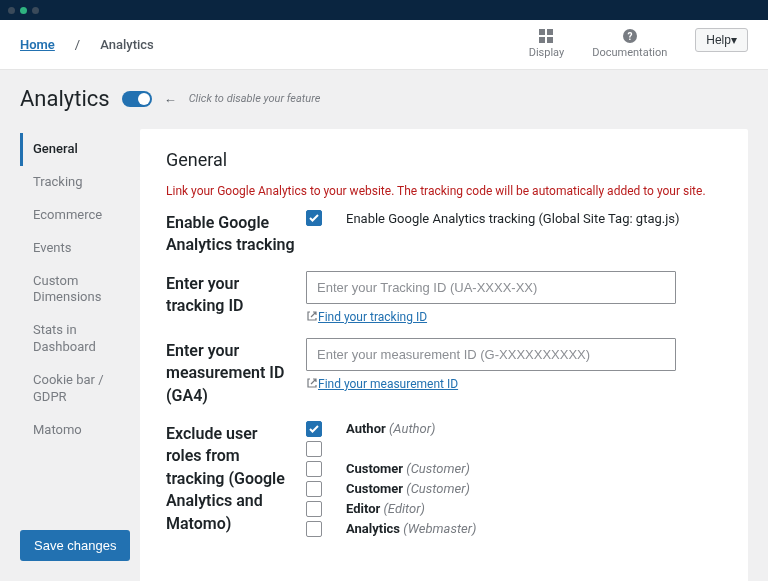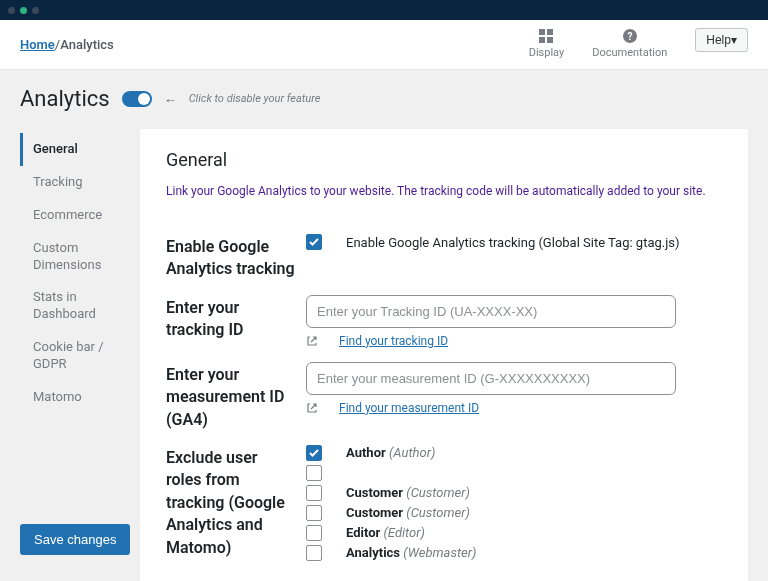--- a/index.html
+++ b/index.html
@@ -1,56 +1,56 @@
 <!DOCTYPE html>
 <html><head>
 <meta charset="utf-8">
 <style>
 * { box-sizing: border-box; margin: 0; padding: 0; }
 body { font-family: -apple-system, BlinkMacSystemFont, "Segoe UI", Roboto, sans-serif; background: #f0f0f1; font-size: 13px; color: #1d2327; }
 .titlebar { height: 20px; background: #0a2540; display: flex; align-items: center; padding: 0 8px; gap: 5px; }
 .tb-dot { width: 7px; height: 7px; border-radius: 50%; background: #3a4a5a; }
 .tb-dot.g { background: #2fb380; }
 .header { background: #fff; display: flex; align-items: center; padding: 8px 20px 10px; border-bottom: 1px solid #e5e5e5; position: relative; }
-.breadcrumb { display: flex; gap: 0; font-size: 13px; padding-top: 2px; }
+.breadcrumb { display: flex; gap: 20px; font-size: 13px; padding-top: 2px; }
 .breadcrumb a { color: #2271b1; text-decoration: underline; font-weight: 600; cursor: pointer; }
 .breadcrumb .sep { color: #50575e; }
 .breadcrumb .cur { color: #50575e; font-weight: 500; }
 .header-right { margin-left: auto; display: flex; gap: 28px; align-items: flex-start; }
 .hitem { display: flex; flex-direction: column; align-items: center; gap: 2px; font-size: 11px; color: #787c82; cursor: pointer; }
 .hitem svg { width: 16px; height: 16px; fill: #787c82; }
 .help-btn { border: 1px solid #c3c4c7; background: #f6f7f7; padding: 4px 10px; font-size: 12px; border-radius: 3px; cursor: pointer; display: flex; align-items: center; color: #2c3338; }
 .page { padding: 16px 20px 60px; }
 .page-head { display: flex; align-items: center; gap: 12px; margin-bottom: 18px; }
 .page-title { font-size: 22px; font-weight: 400; color: #1d2327; }
 .toggle { width: 30px; height: 16px; background: #2271b1; border-radius: 8px; position: relative; cursor: pointer; }
 .toggle::after { content: ""; position: absolute; right: 2px; top: 2px; width: 12px; height: 12px; background: #fff; border-radius: 50%; }
 .arrow-l { font-size: 13px; color: #50575e; }
 .hint { font-size: 11px; font-style: italic; color: #787c82; }
 .layout { display: flex; gap: 20px; }
 .sidebar { width: 100px; padding-top: 4px; }
 .side-item { padding: 8px 0 8px 10px; font-size: 13px; color: #787c82; border-left: 3px solid transparent; cursor: pointer; line-height: 1.3; }
 .side-item.active { border-left-color: #2271b1; color: #1d2327; font-weight: 500; }
 .panel { flex: 1; background: #fff; padding: 20px 26px 30px; border-radius: 2px; }
 .panel h2 { font-size: 18px; font-weight: 400; margin-bottom: 14px; }
-.panel-desc { font-size: 12px; color: #4c1d95; margin-bottom: 36px; }
+.panel-desc { font-size: 12px; color: #b91c1c; margin-bottom: 12px; }
 .frow { display: flex; align-items: flex-start; margin-bottom: 14px; gap: 10px; }
 .flabel { width: 130px; font-size: 16px; font-weight: 600; line-height: 1.4; padding-top: 2px; }
 .fctrl { flex: 1; }
 .chk-line { display: flex; align-items: center; gap: 24px; font-size: 13px; margin-bottom: 4px; }
 .chkbox { width: 16px; height: 16px; border: 1px solid #8c8f94; border-radius: 2px; background: #fff; cursor: pointer; display: flex; align-items: center; justify-content: center; flex-shrink: 0; }
 .chkbox.on { background: #2271b1; border-color: #2271b1; }
 .chkbox.on svg { width: 10px; height: 10px; fill: #fff; }
-.input { width: 100%; max-width: 370px; padding: 8px 10px; border: 1px solid #8c8f94; border-radius: 6px; font-size: 13px; color: #1d2327; }
+.input { width: 100%; max-width: 370px; padding: 8px 10px; border: 1px solid #8c8f94; border-radius: 1px; font-size: 13px; color: #1d2327; }
 .input::placeholder { color: #8c8f94; }
-.sublink { display: flex; align-items: center; gap: 21px; margin-top: 6px; font-size: 12px; }
+.sublink { display: flex; align-items: flex-start; gap: 0; margin-top: 6px; font-size: 12px; }
 .sublink a { color: #2271b1; text-decoration: underline; cursor: pointer; }
 .sublink svg { width: 12px; height: 12px; fill: #787c82; }
 .slug { color: #787c82; font-style: italic; }
-.save-bar { position: fixed; bottom: 26px; left: 20px; text-decoration: underline; }
+.save-bar { position: fixed; bottom: 20px; left: 20px; text-decoration: underline; }
 .save-btn { background: #2271b1; color: #fff; border: none; padding: 8px 14px; font-size: 13px; border-radius: 3px; cursor: pointer; font-weight: 500; }
 </style>
 </head>
 <body>
 
 <div class="titlebar">
   <div class="tb-dot"></div>
     <div class="tb-dot g"></div>
     <div class="tb-dot"></div>
 </div>
@@ -91,20 +91,21 @@
     <span class="toggle"></span>
     <span class="arrow-l">←</span>
     <span class="hint">Click to disable your feature</span>
   </div>
 
   <div class="layout">
     <div class="sidebar" id="sidebar">
         <div class="side-item active">General</div>
         <div class="side-item">Tracking</div>
         <div class="side-item">Ecommerce</div>
+        <div class="side-item">Events</div>
         <div class="side-item">Custom Dimensions</div>
         <div class="side-item">Stats in Dashboard</div>
         <div class="side-item">Cookie bar / GDPR</div>
         <div class="side-item">Matomo</div>
       </div>
 
     <div class="panel">
       <h2>General</h2>
       <p class="panel-desc">Link your Google Analytics to your website. The tracking code will be automatically added to your site.</p>
 

